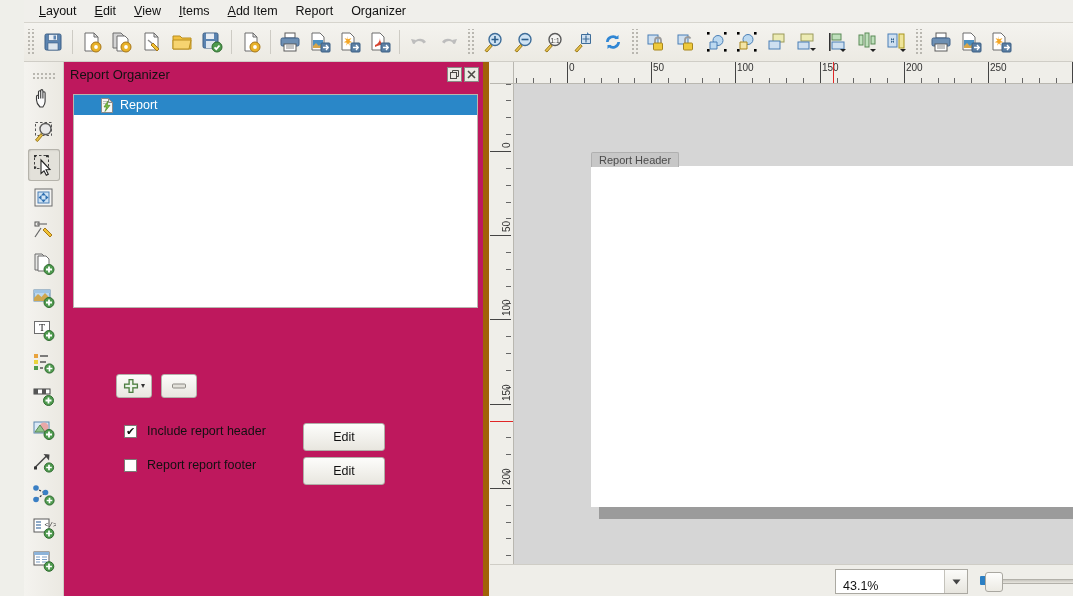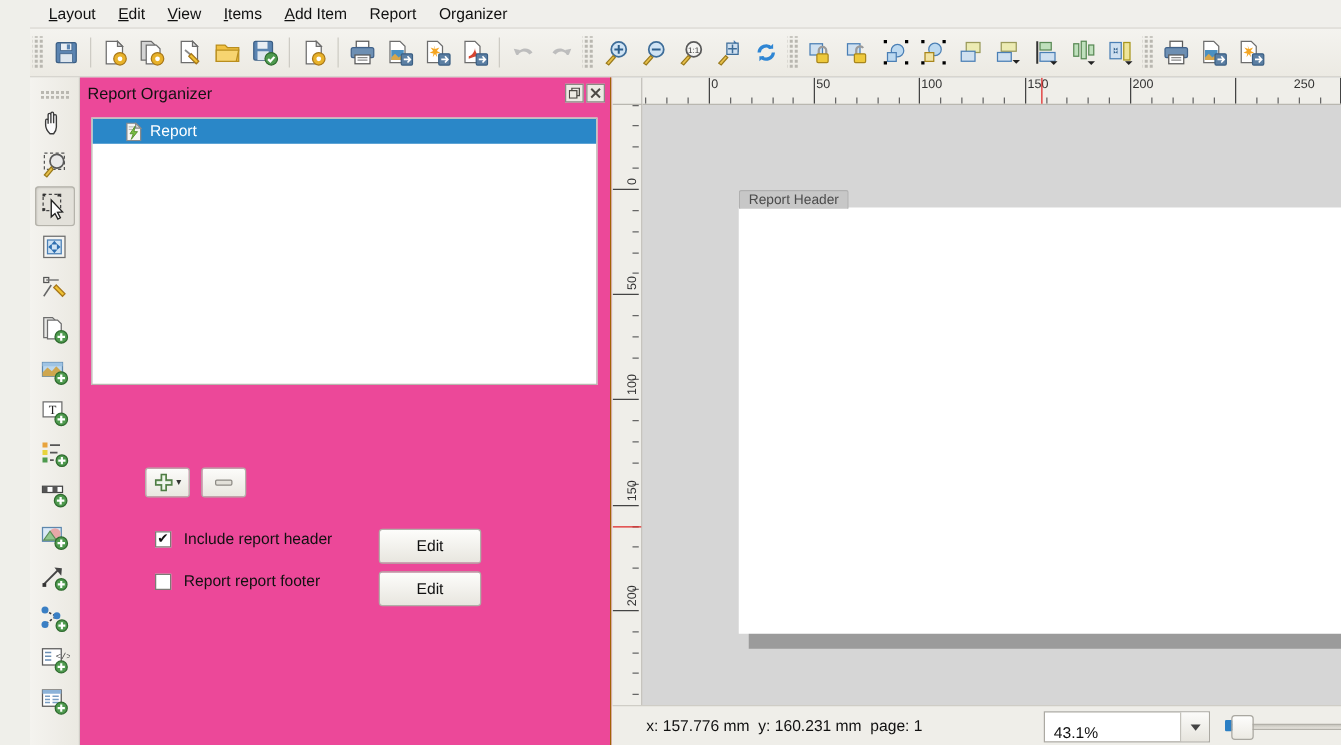--- a/index.html
+++ b/index.html
@@ -71,22 +71,22 @@
     border-radius: 3px;
   }
   .lt-btn.active {
     background: #e3e1da;
     box-shadow: inset 0 0 0 1px #b5b3ab, inset 1px 1px 2px rgba(0,0,0,.18);
   }
 
   
   #panel {
     position: absolute; left: 40px; top: 62px; width: 425px; height: 534px;
-    background: #ec4899; box-sizing: border-box;
-    border-right: 1px solid #a16207;
+    background: #be185d; box-sizing: border-box;
+    border-right: 6px solid #a16207;
   }
   #panel-header {
     height: 24px; display: flex; align-items: center;
     padding: 0 4px 0 6px; box-sizing: border-box;
   }
   #panel-title { font-size: 13px; color: #121212; font-weight: normal; }
   .panel-btns { margin-left: auto; display: flex; gap: 2px; }
   .panel-btn {
     width: 13px; height: 13px; border: 1px solid #8b8984;
     display: flex; align-items: center; justify-content: center;
@@ -720,21 +720,21 @@
         <div class="tick" style="left: 339px; width: 1px; height: 5px; top: 16px; background: rgb(102, 102, 102);"></div>
         <div class="tick" style="left: 356px; width: 1px; height: 5px; top: 16px; background: rgb(102, 102, 102);"></div>
         <div class="tick" style="left: 373px; width: 1px; height: 5px; top: 16px; background: rgb(102, 102, 102);"></div>
         <div class="tick" style="left: 390px; width: 1px; height: 21px; top: 0px; background: rgb(68, 68, 68);"></div>
         <div class="tick-label" style="left: 392px; top: 0px;">200</div>
         <div class="tick" style="left: 407px; width: 1px; height: 5px; top: 16px; background: rgb(102, 102, 102);"></div>
         <div class="tick" style="left: 424px; width: 1px; height: 5px; top: 16px; background: rgb(102, 102, 102);"></div>
         <div class="tick" style="left: 440px; width: 1px; height: 5px; top: 16px; background: rgb(102, 102, 102);"></div>
         <div class="tick" style="left: 457px; width: 1px; height: 5px; top: 16px; background: rgb(102, 102, 102);"></div>
         <div class="tick" style="left: 474px; width: 1px; height: 21px; top: 0px; background: rgb(68, 68, 68);"></div>
-        <div class="tick-label" style="left: 476px; top: 0px; padding-left: 45px;">250</div>
+        <div class="tick-label" style="left: 476px; top: 0px;">250</div>
         <div class="tick" style="left: 491px; width: 1px; height: 5px; top: 16px; background: rgb(102, 102, 102);"></div>
         <div class="tick" style="left: 508px; width: 1px; height: 5px; top: 16px; background: rgb(102, 102, 102);"></div>
         <div class="tick" style="left: 525px; width: 1px; height: 5px; top: 16px; background: rgb(102, 102, 102);"></div>
         <div class="tick" style="left: 542px; width: 1px; height: 5px; top: 16px; background: rgb(102, 102, 102);"></div>
         <div class="tick" style="left: 558px; width: 1px; height: 21px; top: 0px; background: rgb(68, 68, 68);"></div>
         <div class="tick-label" style="left: 560px; top: 0px;">300</div>
         <div class="tick" style="left: 575px; width: 1px; height: 5px; top: 16px; background: rgb(102, 102, 102);"></div>
         <div class="cursor-line" style="left: 319px; top: 0px; width: 1px; height: 22px;"></div>
       </div>
     <div id="ruler-v">
@@ -776,21 +776,20 @@
       </div>
 
     <div id="viewport">
       <div id="page-shadow"></div>
       <div id="page"></div>
       <div id="section-tab">Report Header</div>
     </div>
   </div>
 
   <div id="statusbar">
-    <div id="status-coords">x: 157.776 mm  y: 160.231 mm  page: 1</div>
     <div id="zoom-combo">
       <div id="zoom-value">43.1%</div>
       <div id="zoom-arrow">
         <svg width="9" height="6" viewBox="0 0 9 6">
             <path d="M0.5 0.5h8L4.5 5.5z" fill="#444"></path>
           </svg>
       </div>
     </div>
     <div id="zoom-slider">
       <div id="slider-track"></div>

